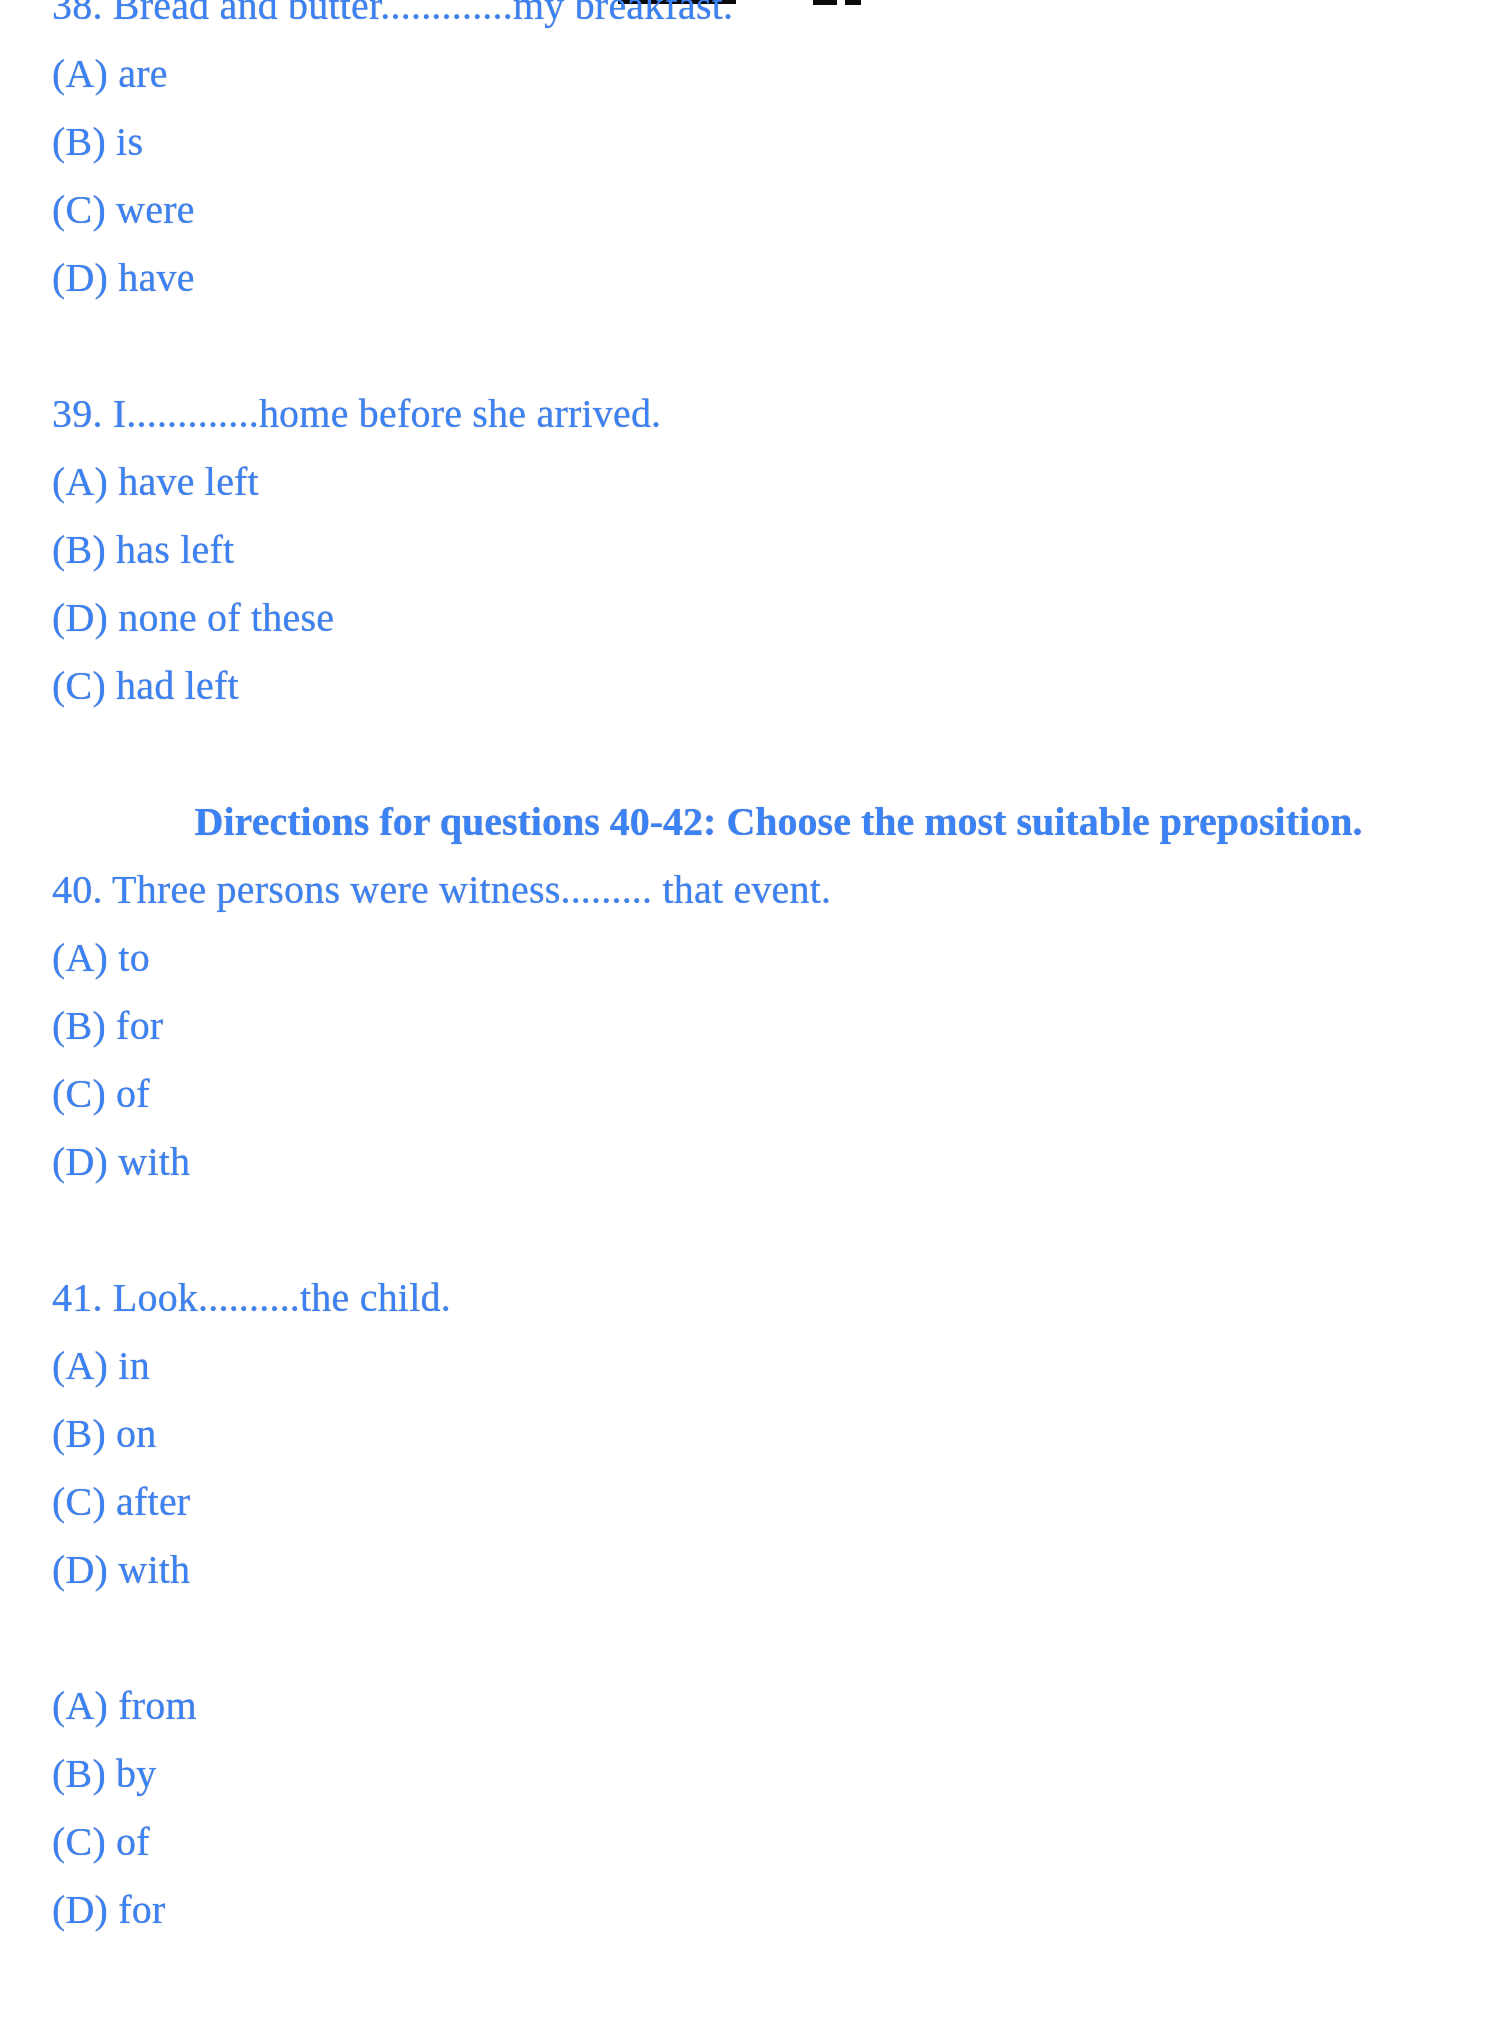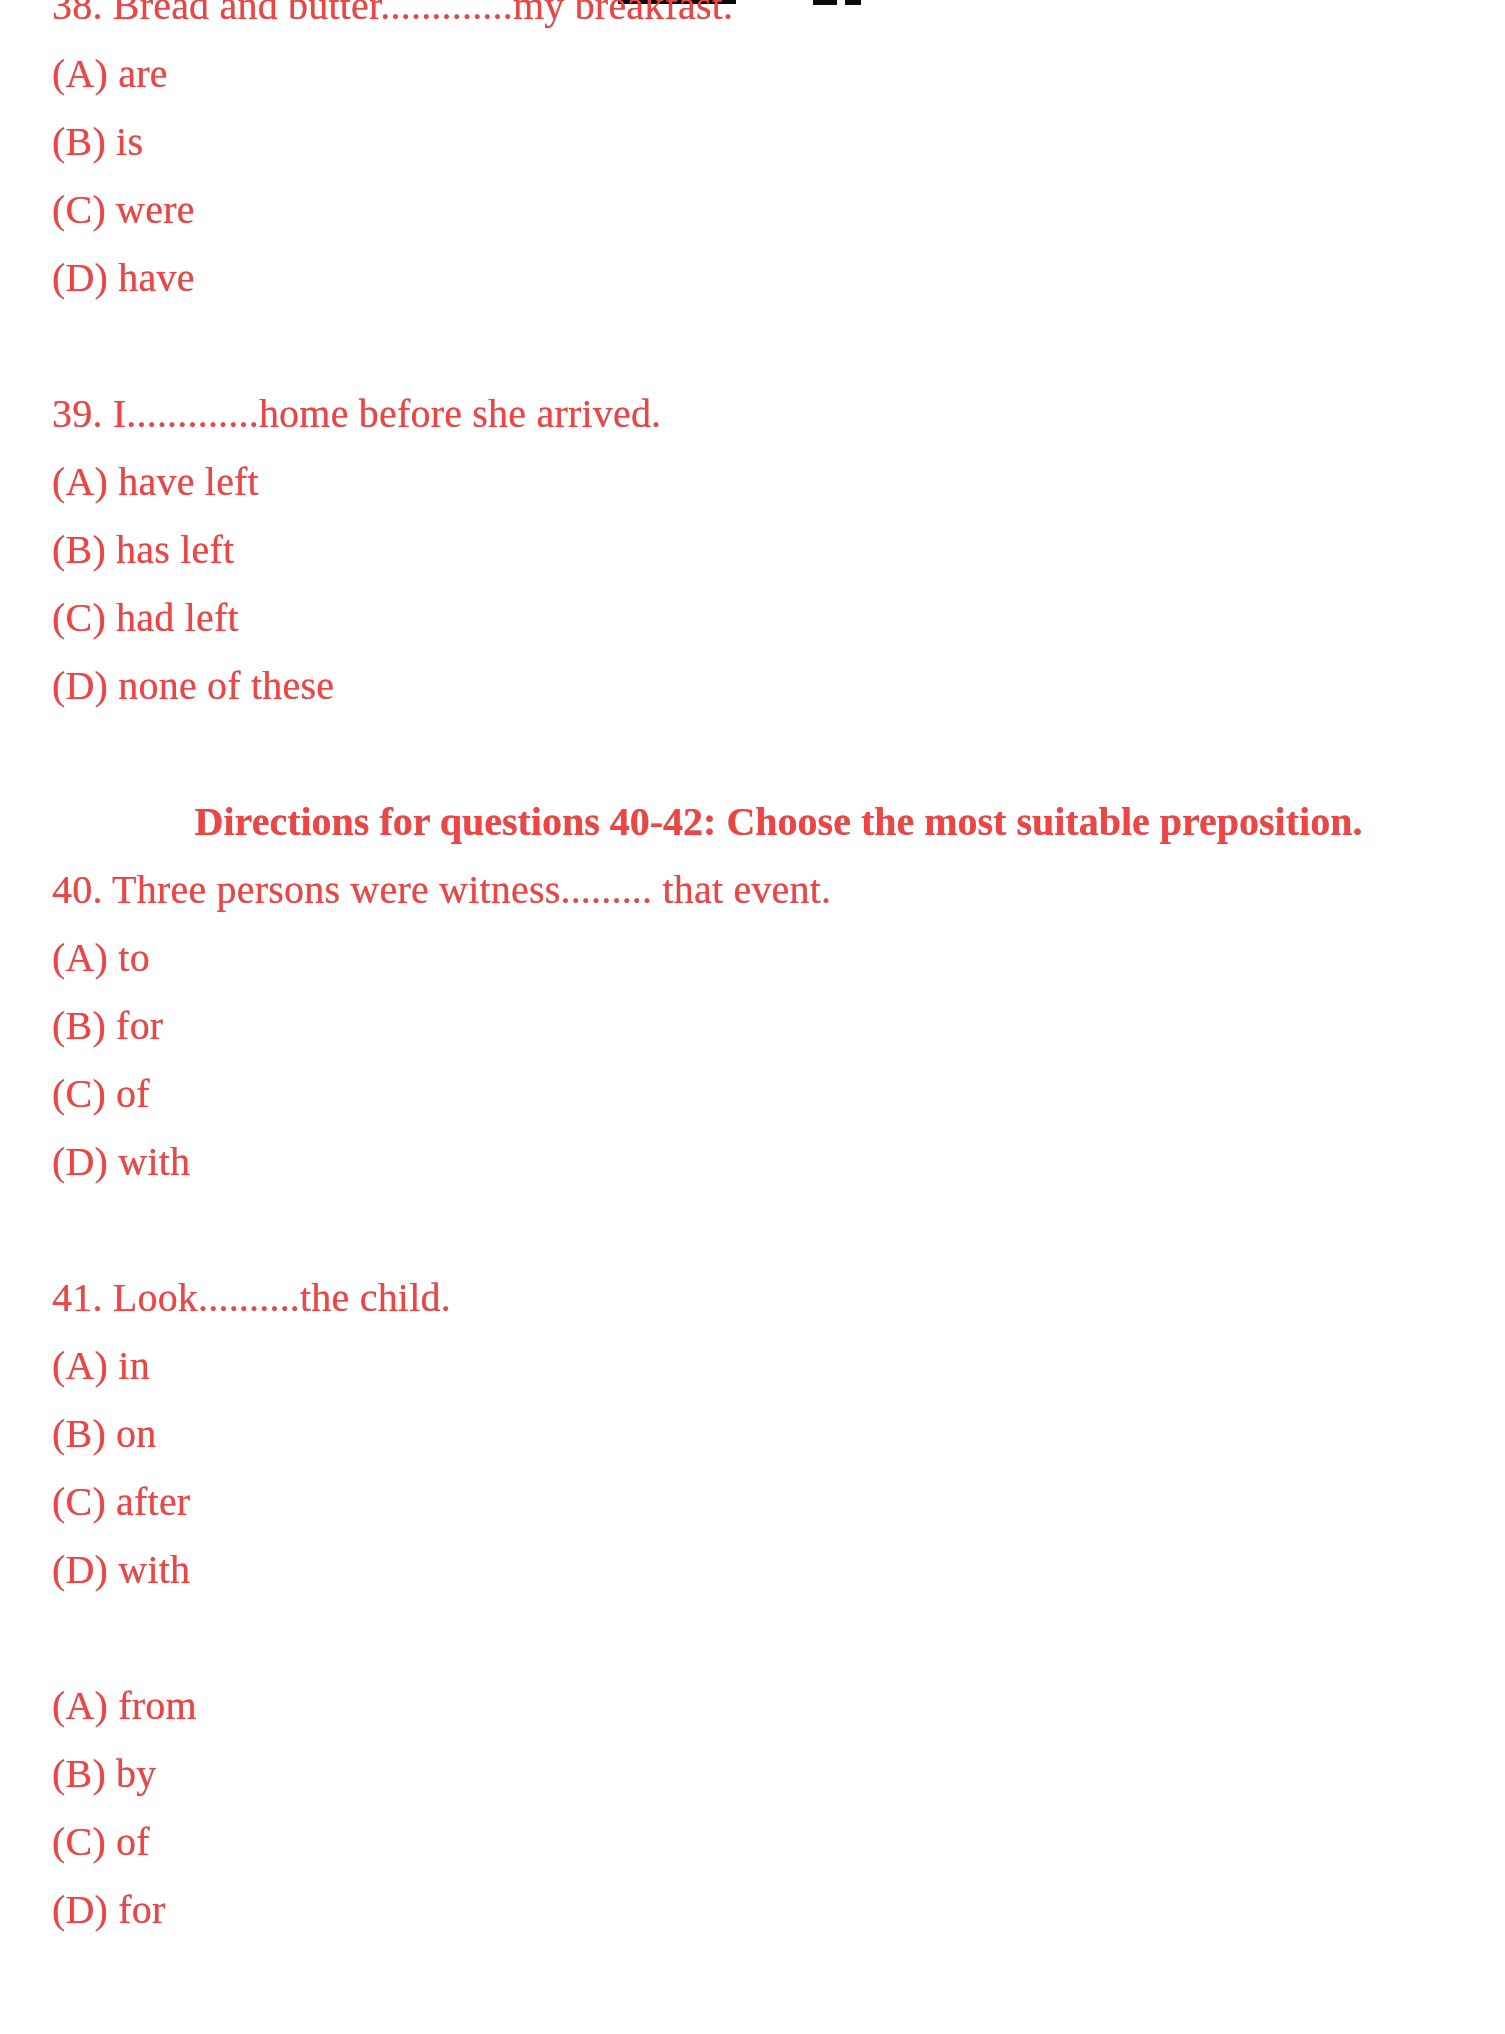--- a/index.html
+++ b/index.html
@@ -7,21 +7,21 @@
     padding: 0;
     background: #ffffff;
   }
   .page {
     position: relative;
     width: 1505px;
     height: 2034px;
     background: #ffffff;
     overflow: hidden;
     font-family: "Liberation Serif", "DejaVu Serif", serif;
-    color: #ef4444;
+    color: #3b82f6;
   }
   .content {
     position: absolute;
     top: -28px;            
     left: 52px;
     right: 0;
   }
   .line {
     height: 68px;
     line-height: 68px;
@@ -56,22 +56,22 @@
     <div class="line">38. Bread and butter.............my breakfast.</div>
     <div class="line">(A) are</div>
     <div class="line">(B) is</div>
     <div class="line">(C) were</div>
     <div class="line">(D) have</div>
     <div class="blank"></div>
 
     <div class="line">39. I.............home before she arrived.</div>
     <div class="line">(A) have left</div>
     <div class="line">(B) has left</div>
+    <div class="line">(D) none of these</div>
     <div class="line">(C) had left</div>
-    <div class="line">(D) none of these</div>
     <div class="blank"></div>
 
     <div class="line bold">Directions for questions 40-42: Choose the most suitable preposition.</div>
 
     <div class="line">40. Three persons were witness......... that event.</div>
     <div class="line">(A) to</div>
     <div class="line">(B) for</div>
     <div class="line">(C) of</div>
     <div class="line">(D) with</div>
     <div class="blank"></div>

